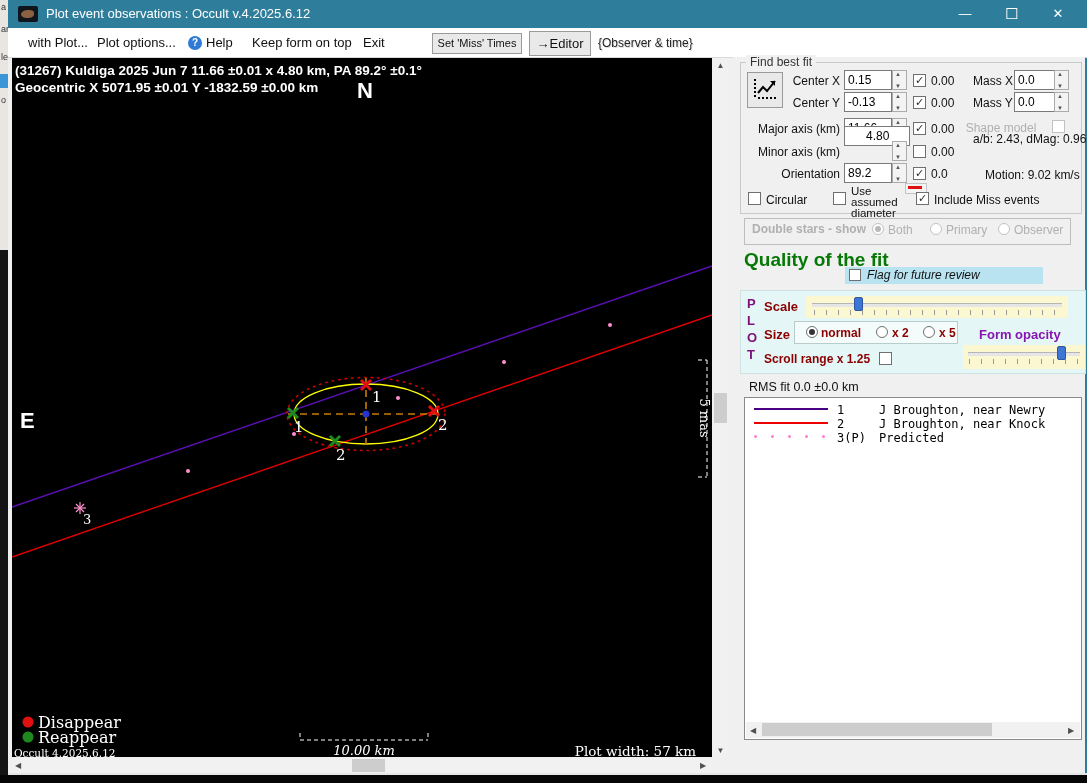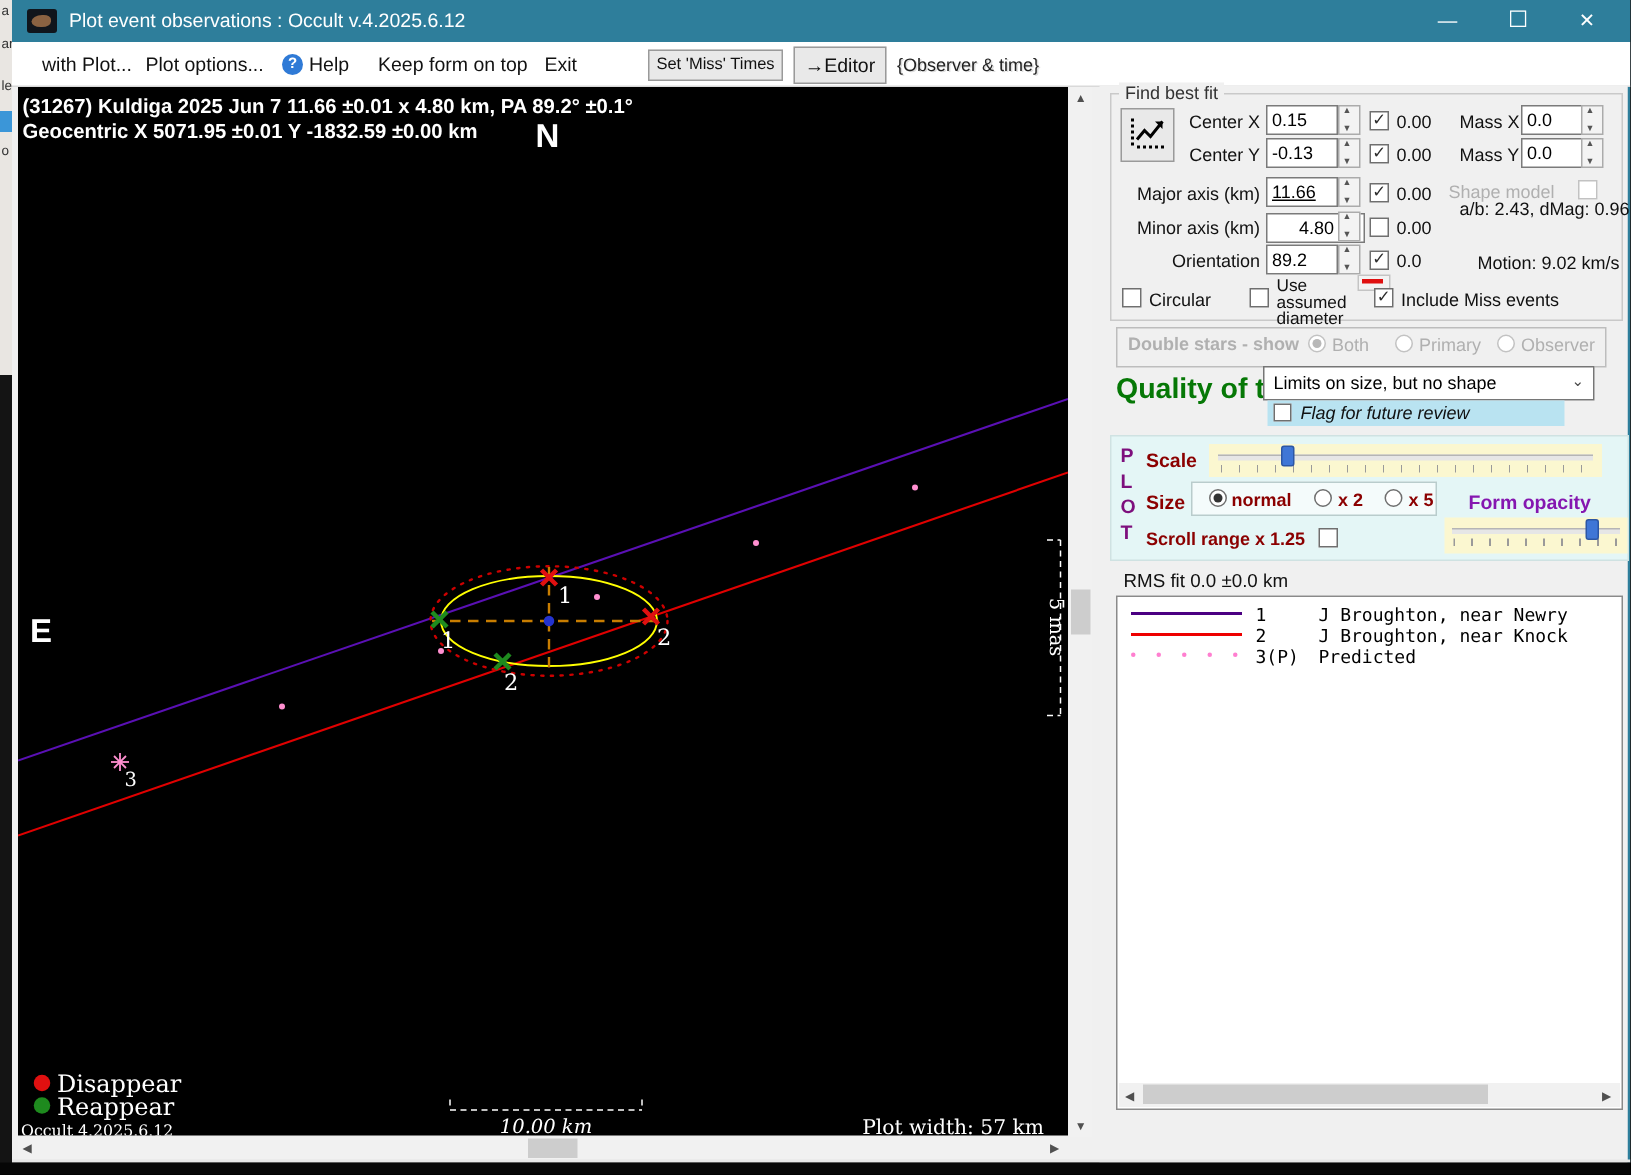--- a/index.html
+++ b/index.html
@@ -242,21 +242,21 @@
 
   <span class="lbl lblr" style="left:730px;top:122px;width:110px">Major axis (km)</span>
   <input class="numin" style="left: 844px; top: 118px; width: 40px; text-decoration: underline;" value="11.66">
   <span class="spin" style="left:892px;top:118px"></span>
   <span class="cb" style="left:913px;top:122px" data-checked="true"></span>
   <span class="lbl" style="left:931px;top:122px">0.00</span>
   <span class="lbl dis" style="left:958px;top:121px;width:86px;text-align:center">Shape model</span>
   <span class="cb cbdis" style="left:1052px;top:120px" data-checked="false"></span>
 
   <span class="lbl lblr" style="left:730px;top:145px;width:110px">Minor axis (km)</span>
-  <input class="numin" style="left: 844px; top: 142px; width: 40px; padding-left: 21px;" value="4.80">
+  <input class="numin" style="left: 844px; top: 126px; width: 40px; padding-left: 21px;" value="4.80">
   <span class="spin" style="left:892px;top:141px"></span>
   <span class="cb" style="left:913px;top:145px" data-checked="false"></span>
   <span class="lbl" style="left:931px;top:145px">0.00</span>
   <span class="lbl" style="left:973px;top:132px">a/b: 2.43, dMag: 0.96</span>
 
   <span class="lbl lblr" style="left:730px;top:167px;width:110px">Orientation</span>
   <input class="numin" style="left: 844px; top: 163px; width: 40px;" value="89.2">
   <span class="spin" style="left:892px;top:163px"></span>
   <span class="cb" style="left:913px;top:167px" data-checked="true"></span>
   <span class="lbl" style="left:931px;top:167px">0.0</span>
@@ -276,24 +276,20 @@
   <div class="group" style="left:744px;top:218px;width:325px;height:25px;border-color:#bdbdbd"></div>
   <span class="lbl dis" style="left:752px;top:222px;font-weight:bold">Double stars - show</span>
   <span class="rad raddis" style="left:872px;top:223px" data-checked="true"></span>
   <span class="lbl dis" style="left:888px;top:223px">Both</span>
   <span class="rad raddis" style="left:930px;top:223px" data-checked="false"></span>
   <span class="lbl dis" style="left:946px;top:223px">Primary</span>
   <span class="rad raddis" style="left:998px;top:223px" data-checked="false"></span>
   <span class="lbl dis" style="left:1014px;top:223px">Observer</span>
 
   <span class="lbl green" style="left:744px;top:249px;font-size:19px">Quality of the fit</span>
-  <div class="sel" style="left:842px;top:244px;width:219px;height:21px">
-    <span style="position:absolute;left:6px;top:3px">Limits on size, but no shape</span>
-    <span class="chev">⌄</span>
-  </div>
   <div class="flagbox" style="left:845px;top:267px;width:198px;height:17px"></div>
   <span class="cb" style="left:849px;top:269px;width:12px;height:12px" data-checked="false"></span>
   <span class="lbl" style="left:867px;top:268px;font-style:italic">Flag for future review</span>
 
   <div class="plotpanel"></div>
   <span class="plotletter" style="top:296px">P</span>
   <span class="plotletter" style="top:313px">L</span>
   <span class="plotletter" style="top:330px">O</span>
   <span class="plotletter" style="top:347px">T</span>
 

